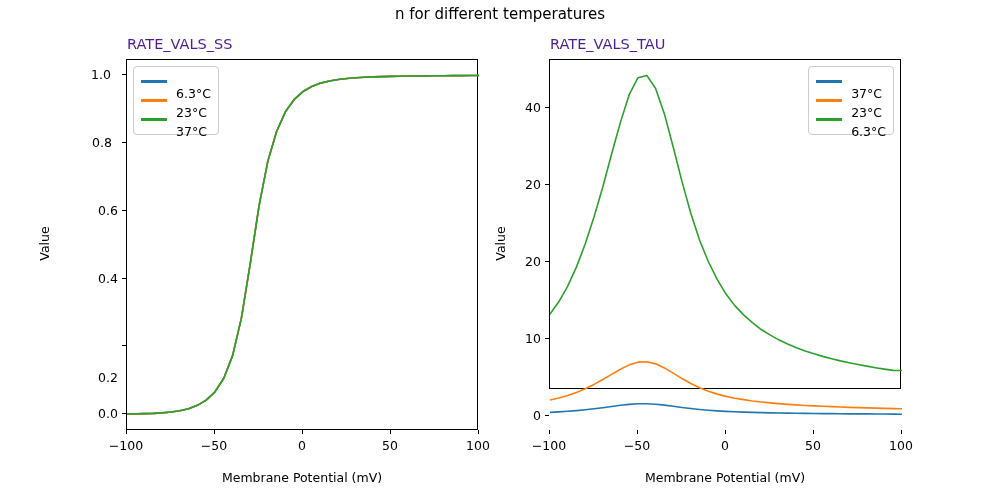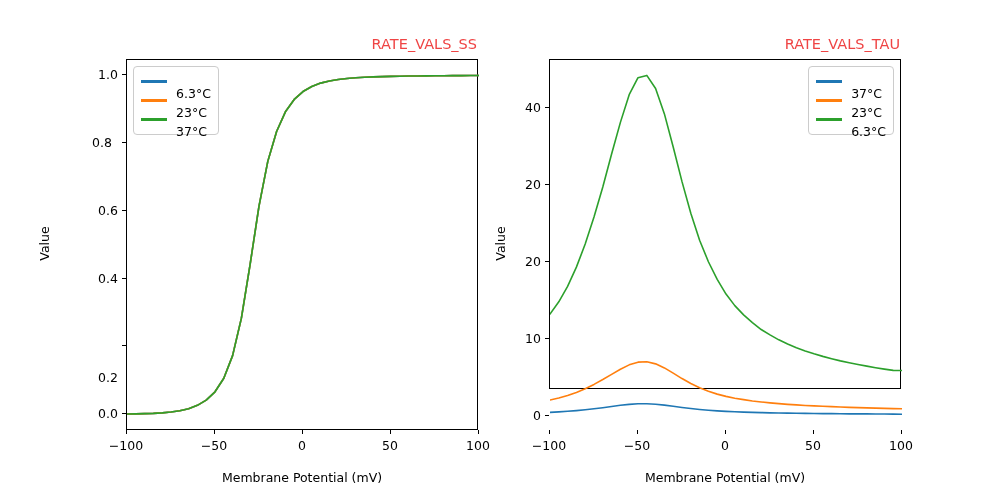--- a/index.html
+++ b/index.html
@@ -2,21 +2,21 @@
 <html><head>
 <meta charset="utf-8">
 <style>
   html,body{margin:0;padding:0;}
   body{width:1000px;height:500px;background:#ffffff;
        font-family:"DejaVu Sans","Liberation Sans",sans-serif;overflow:hidden;}
   #figure{position:relative;width:1000px;height:500px;}
   .suptitle{position:absolute;left:0;top:5px;width:1000px;text-align:center;
             font-size:15px;color:#000;}
   .axes{position:absolute;box-sizing:border-box;border:1.1px solid #000;background:#fff;}
-  .axtitle{position:absolute;width:100%;text-align:right;font-size:14.5px;color:#ef4444;
+  .axtitle{position:absolute;width:100%;text-align:left;font-size:14.5px;color:#4c1d95;
            top:-24px;left:0;}
   .ylabel{position:absolute;font-size:12.5px;color:#000;
           transform:rotate(-90deg);transform-origin:50% 50%;white-space:nowrap;}
   .xlabel{position:absolute;text-align:center;font-size:12.5px;color:#000000;width:100%;}
   .tick{position:absolute;font-size:12.5px;color:#000;white-space:nowrap;}
   .ytick{text-align:right;transform:translateY(-50%);}
   .xtick{text-align:center;transform:translateX(-50%);}
   .tickmark{position:absolute;background:#000;}
   .tickmark.y{width:3.5px;height:1.1px;}
   .tickmark.x{height:3.5px;width:1.1px;}
@@ -25,20 +25,21 @@
           background:rgba(255,255,255,0.92);padding:5px 7px;}
   .legrow{display:flex;align-items:center;height:19px;}
   .legline{width:26px;height:2.1px;margin-right:9px;flex:0 0 auto;}
   .legtext{font-size:12.5px;color:#000;white-space:nowrap;margin-top:24px;}
 </style>
 </head>
 <body>
 
 <div id="figure">
 
+  <div class="suptitle">n for different temperatures</div>
 
   <div class="axes" id="axes-left" style="left:126px;top:59px;width:352px;height:371px;">
     <div class="axtitle">RATE_VALS_SS</div>
     <svg class="plotsvg" id="svg-left" width="352" height="371">
         <polyline points="0.00,353.95 8.80,353.85 17.60,353.64 26.40,353.34 35.20,352.83 44.00,352.02 52.80,350.73 61.60,348.66 70.40,345.37 79.20,340.15 88.00,331.81 96.80,318.29 105.60,295.64 114.40,258.18 123.20,203.84 132.00,146.04 140.80,101.39 149.60,71.49 158.40,51.80 167.20,39.43 176.00,31.53 184.80,26.44 193.60,23.12 202.40,20.95 211.20,19.46 220.00,18.48 228.80,17.76 237.60,17.26 246.40,16.88 255.20,16.61 264.00,16.37 272.80,16.20 281.60,16.07 290.40,15.93 299.20,15.83 308.00,15.76 316.80,15.70 325.60,15.63 334.40,15.59 343.20,15.53 352.00,15.49" fill="none" stroke="#1f77b4" stroke-width="1.6" stroke-linejoin="round" stroke-linecap="round"></polyline>
         <polyline points="0.00,353.95 8.80,353.85 17.60,353.64 26.40,353.34 35.20,352.83 44.00,352.02 52.80,350.73 61.60,348.66 70.40,345.37 79.20,340.15 88.00,331.81 96.80,318.29 105.60,295.64 114.40,258.18 123.20,203.84 132.00,146.04 140.80,101.39 149.60,71.49 158.40,51.80 167.20,39.43 176.00,31.53 184.80,26.44 193.60,23.12 202.40,20.95 211.20,19.46 220.00,18.48 228.80,17.76 237.60,17.26 246.40,16.88 255.20,16.61 264.00,16.37 272.80,16.20 281.60,16.07 290.40,15.93 299.20,15.83 308.00,15.76 316.80,15.70 325.60,15.63 334.40,15.59 343.20,15.53 352.00,15.49" fill="none" stroke="#ff7f0e" stroke-width="1.6" stroke-linejoin="round" stroke-linecap="round"></polyline>
         <polyline points="0.00,353.95 8.80,353.85 17.60,353.64 26.40,353.34 35.20,352.83 44.00,352.02 52.80,350.73 61.60,348.66 70.40,345.37 79.20,340.15 88.00,331.81 96.80,318.29 105.60,295.64 114.40,258.18 123.20,203.84 132.00,146.04 140.80,101.39 149.60,71.49 158.40,51.80 167.20,39.43 176.00,31.53 184.80,26.44 193.60,23.12 202.40,20.95 211.20,19.46 220.00,18.48 228.80,17.76 237.60,17.26 246.40,16.88 255.20,16.61 264.00,16.37 272.80,16.20 281.60,16.07 290.40,15.93 299.20,15.83 308.00,15.76 316.80,15.70 325.60,15.63 334.40,15.59 343.20,15.53 352.00,15.49" fill="none" stroke="#2ca02c" stroke-width="1.6" stroke-linejoin="round" stroke-linecap="round"></polyline>
       </svg>
     <div class="legend" id="legend-left" style="left:6px;top:6px;">
         <div class="legrow">
@@ -62,21 +63,21 @@
       <div class="tick ytick" style="left: 50px; top: 413.2px; width: 68px;">0.0</div>
       <div class="tickmark y" style="left: 122px; top: 345.4px;"></div>
       <div class="tick ytick" style="left: 50px; top: 345.4px; width: 68px; margin-top: 32px;">0.2</div>
       <div class="tickmark y" style="left: 122px; top: 277.6px;"></div>
       <div class="tick ytick" style="left: 50px; top: 277.6px; width: 68px;">0.4</div>
       <div class="tickmark y" style="left: 122px; top: 209.8px;"></div>
       <div class="tick ytick" style="left: 50px; top: 209.8px; width: 68px;">0.6</div>
       <div class="tickmark y" style="left: 122px; top: 142px;"></div>
       <div class="tick ytick" style="left: 44px; top: 142px; width: 68px;">0.8</div>
       <div class="tickmark y" style="left: 122px; top: 74.2px;"></div>
-      <div class="tick ytick" style="left: 50px; top: 74.2px; width: 68px;">1.0</div>
+      <div class="tick ytick" style="left: 43px; top: 74.2px; width: 68px;">1.0</div>
       <div class="tickmark x" style="left: 126px; top: 430px;"></div>
       <div class="tick xtick" style="left: 126px; top: 438px; width: 80px; margin-left: -40px; transform: none;">−100</div>
       <div class="tickmark x" style="left: 214px; top: 430px;"></div>
       <div class="tick xtick" style="left: 214px; top: 438px; width: 80px; margin-left: -40px; transform: none;">−50</div>
       <div class="tickmark x" style="left: 302px; top: 430px;"></div>
       <div class="tick xtick" style="left: 302px; top: 438px; width: 80px; margin-left: -40px; transform: none;">0</div>
       <div class="tickmark x" style="left: 390px; top: 430px;"></div>
       <div class="tick xtick" style="left: 390px; top: 438px; width: 80px; margin-left: -40px; transform: none;">50</div>
       <div class="tickmark x" style="left: 478px; top: 430px;"></div>
       <div class="tick xtick" style="left: 478px; top: 438px; width: 80px; margin-left: -40px; transform: none;">100</div>

